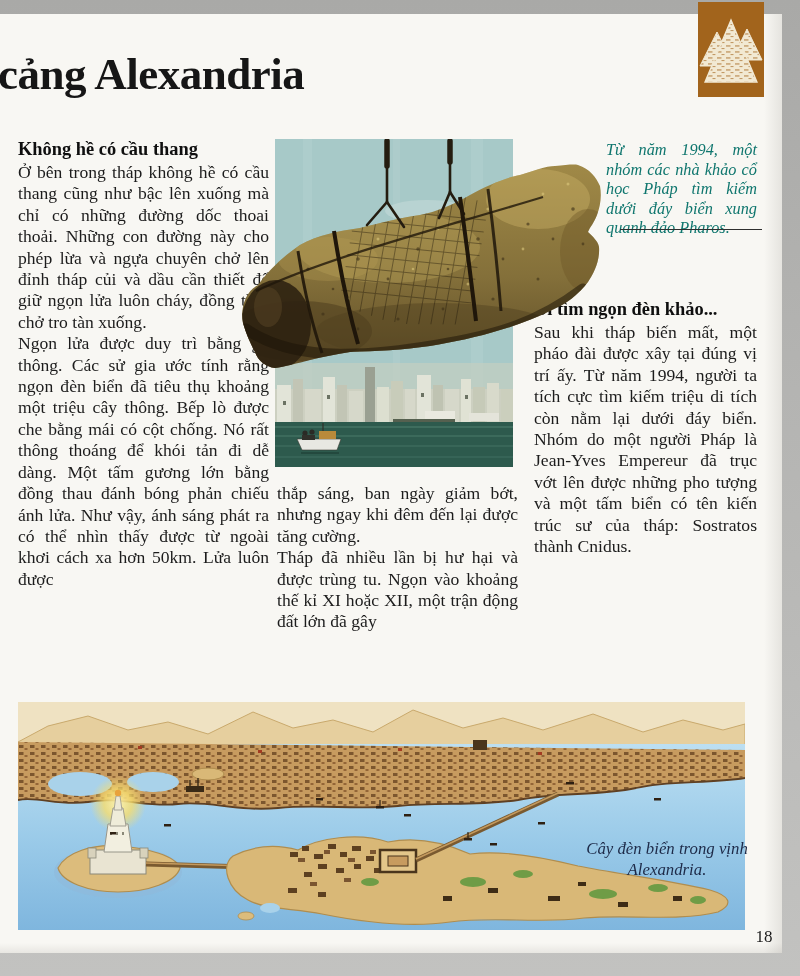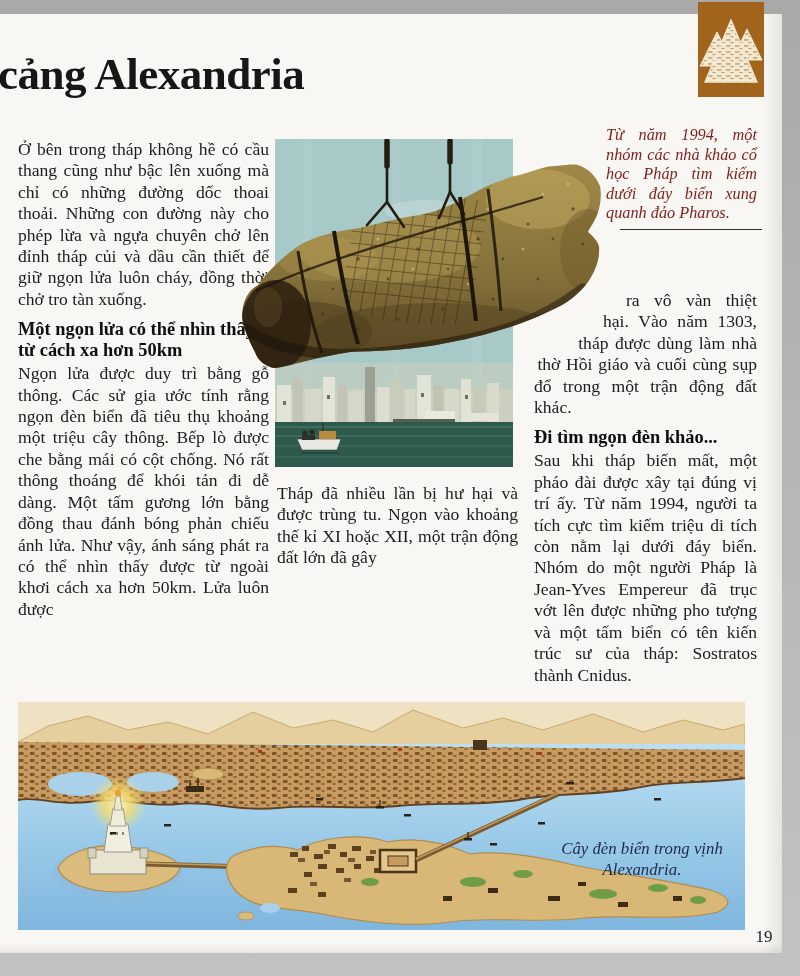--- a/index.html
+++ b/index.html
@@ -32,36 +32,36 @@
   .col p{margin:0;}
   .col .heading{font-weight:700;font-size:18.4px;line-height:21px;
     text-align:left;color:#0f0f0f;margin:0 0 2px 0;}
   .mt{margin-top:9px !important;}
 
   .col-left{left:18px;top:139px;width:251px;}
   .col-mid{left:277px;top:483px;width:241px;}
   .col-right{left:534px;top:290px;width:223px;}
 
   .photo-caption{
-    position:absolute;left:606px;top:125px;width:151px;z-index:2;
-    font-style:italic;font-size:16.3px;line-height:19.6px;color:#7f1d1d;
+    position:absolute;left:606px;top:140px;width:151px;z-index:2;
+    font-style:italic;font-size:16.3px;line-height:19.6px;color:#0f766e;
     text-align:justify;
   }
   .caption-rule{position:absolute;left:620px;top:229px;width:142px;height:0;
     border-top:1.6px solid #2e2e2e;z-index:2;}
 
   .photo{position:absolute;left:275px;top:139px;width:238px;height:328px;z-index:1;}
   .statue{position:absolute;left:238px;top:139px;width:372px;height:241px;z-index:3;}
 
   .wrap-spacer{float:left;width:92px;height:66px;
     shape-outside:polygon(0 0,100% 0,52% 62%,0 100%);}
 
   .illus{position:absolute;left:18px;top:702px;width:727px;height:228px;z-index:1;}
   .illus-caption{
-    position:absolute;left:547px;top:838px;width:190px;z-index:4;
+    position:absolute;left:572px;top:838px;width:190px;z-index:4;
     font-style:italic;font-size:16.8px;line-height:21px;color:#1d2a48;
     text-align:center;
   }
   .page-number{position:absolute;left:748px;top:927px;width:32px;z-index:5;
     font-size:17px;color:#1d1d1d;text-align:center;}
 </style>
 </head>
 <body>
 
 <div class="page">
@@ -80,22 +80,22 @@
     </defs>
     <polygon points="2,64 19,30 36,64" fill="url(#brick)" stroke="#f2e9d3" stroke-width="1"></polygon>
     <polygon points="34,58 49,27 64,58" fill="url(#brick)" stroke="#f2e9d3" stroke-width="1"></polygon>
     <polygon points="7,80 33,18 59,80" fill="url(#brick)" stroke="#f2e9d3" stroke-width="1.3"></polygon>
   </svg>
 </div>
 
 <div class="title">cảng Alexandria</div>
 
 <div class="col col-left">
+  <p class="heading">Không hề có cầu thang</p>
   <p>Ở bên trong tháp không hề có cầu thang cũng như bậc lên xuống mà chỉ có những đường dốc thoai thoải. Những con đường này cho phép lừa và ngựa chuyên chở lên đỉnh tháp củi và dầu cần thiết để giữ ngọn lửa luôn cháy, đồng thời chở tro tàn xuống.</p>
-  <p class="heading mt">Một ngọn lửa có thể nhìn thấy từ cách xa hơn 50km</p>
   <p>Ngọn lửa được duy trì bằng gỗ thông. Các sử gia ước tính rằng ngọn đèn biển đã tiêu thụ khoảng một triệu cây thông. Bếp lò được che bằng mái có cột chống. Nó rất thông thoáng để khói tản đi dễ dàng. Một tấm gương lớn bằng đồng thau đánh bóng phản chiếu ánh lửa. Như vậy, ánh sáng phát ra có thể nhìn thấy được từ ngoài khơi cách xa hơn 50km. Lửa luôn được</p>
 </div>
 
 <svg class="photo" viewBox="0 0 238 328">
   <rect x="0" y="0" width="238" height="252" fill="#a7c9c8"></rect>
   <rect x="28" y="0" width="9" height="252" fill="#ffffff" opacity="0.08"></rect>
   <rect x="118" y="0" width="7" height="252" fill="#ffffff" opacity="0.07"></rect>
   <rect x="196" y="0" width="12" height="252" fill="#ffffff" opacity="0.08"></rect>
   <ellipse cx="72" cy="158" rx="55" ry="17" fill="#e7eee7" opacity="0.8"></ellipse>
   <ellipse cx="42" cy="182" rx="42" ry="14" fill="#e7eee7" opacity="0.65"></ellipse>
@@ -254,28 +254,26 @@
     <path d="M222,58 C228,100 233,140 238,182" stroke-width="4"></path>
     <path d="M250,50 C256,95 260,135 263,172" stroke-width="3" opacity="0.85"></path>
     <path d="M18,152 C90,118 200,90 305,58" stroke-width="2.2" opacity="0.8"></path>
   </g>
 </svg>
 
 <div class="photo-caption">Từ năm 1994, một nhóm các nhà khảo cổ học Pháp tìm kiếm dưới đáy biển xung quanh đảo Pharos.</div>
 <div class="caption-rule"></div>
 
 <div class="col col-right">
-  <div>
-    <span class="wrap-spacer"></span><span>ra vô vàn thiệt hại. Vào năm 1303, tháp được dùng làm nhà thờ Hồi giáo và cuối cùng sụp đổ trong một trận động đất khác.</span>
-  </div>
   <p class="heading mt">Đi tìm ngọn đèn khảo...</p>
   <p>Sau khi tháp biến mất, một pháo đài được xây tại đúng vị trí ấy. Từ năm 1994, người ta tích cực tìm kiếm triệu di tích còn nằm lại dưới đáy biển. Nhóm do một người Pháp là Jean-Yves Empereur đã trục vớt lên được những pho tượng và một tấm biển có tên kiến trúc sư của tháp: Sostratos thành Cnidus.</p>
 </div>
 
 <div class="col col-mid">
+  <p>thắp sáng, ban ngày giảm bớt, nhưng ngay khi đêm đến lại được tăng cường.</p>
   <p>Tháp đã nhiều lần bị hư hại và được trùng tu. Ngọn vào khoảng thế kỉ XI hoặc XII, một trận động đất lớn đã gây</p>
 </div>
 
 <svg class="illus" viewBox="0 0 727 228">
   <defs>
     <linearGradient id="water" x1="0" y1="0" x2="0" y2="1">
       <stop offset="0" stop-color="#bcdff2"></stop>
       <stop offset="0.5" stop-color="#9bcbe9"></stop>
       <stop offset="1" stop-color="#7fb6de"></stop>
     </linearGradient>
@@ -411,13 +409,13 @@
     <rect x="298" y="96" width="7" height="2.5"></rect>
     <rect x="146" y="122" width="7" height="2.5"></rect>
     <rect x="92" y="130" width="6" height="2.5"></rect>
     <rect x="548" y="80" width="8" height="2.5"></rect>
     <rect x="636" y="96" width="7" height="2.5"></rect>
   </g>
 </svg>
 
 <div class="illus-caption">Cây đèn biển trong vịnh Alexandria.</div>
 
-<div class="page-number">19</div>
+<div class="page-number">18</div>
 
 </body></html>

